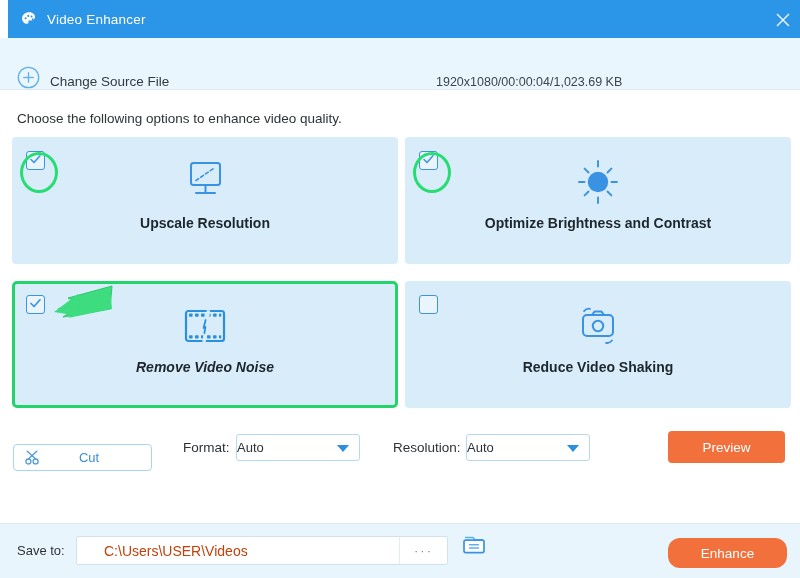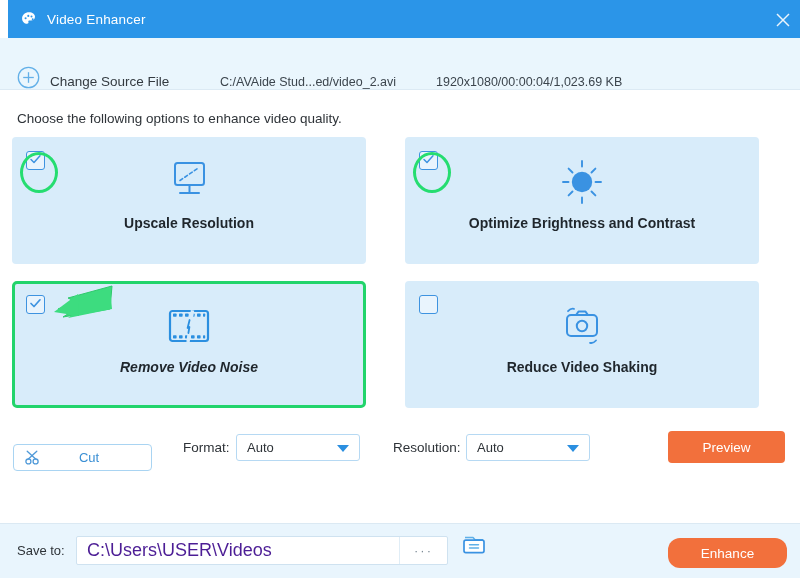--- a/index.html
+++ b/index.html
@@ -78,21 +78,21 @@
   }
   .instructions {
     position: absolute; left: 17px; top: 21px;
     font-size: 13.5px;
     color: #2e3338;
   }
 
   
   .card {
     position: absolute;
-    width: 354px; height: 127px;
+    width: 386px; height: 127px;
     background: #d8ecfa;
     border-radius: 4px;
   }
   .card.c1 { left: 12px;  top: 47px; }
   .card.c2 { left: 405px; top: 47px; }
   .card.c3 { left: 12px;  top: 191px; }
   .card.c4 { left: 405px; top: 191px; }
 
   .card.highlighted {
     border: 3px solid #22d46b;
@@ -183,21 +183,20 @@
     height: 27px;
     border: 1px solid #b6d9f3;
     border-radius: 3px;
     background: #ffffff;
     display: flex; align-items: center;
     cursor: pointer;
   }
   .sel-format     { left: 236px; width: 124px; }
   .sel-resolution { left: 466px; width: 124px; }
   .select-value {
-    margin-left: 10px;
     font-size: 13px; color: #2e3338;
   }
   .select-caret {
     position: absolute; right: 10px; top: 10px;
     width: 0; height: 0;
     border-left: 6px solid transparent;
     border-right: 6px solid transparent;
     border-top: 7px solid #2b8fe0;
   }
 
@@ -224,22 +223,22 @@
   }
   .path-field {
     position: absolute; left: 76px; top: 12px;
     width: 372px; height: 29px;
     background: #ffffff;
     border: 1px solid #cfe2f0;
     border-radius: 2px;
     display: flex; align-items: center;
   }
   .path-value {
-    margin-left: 10px;
-    font-size: 18px; color: #4c1d95;
+    margin-left: 27px;
+    font-size: 14px; color: #c2410c;
     white-space: nowrap; overflow: hidden;
   }
   .browse-btn {
     position: absolute; right: 0; top: 0;
     width: 48px; height: 27px;
     border-left: 1px solid #e0edf6;
     display: flex; align-items: center; justify-content: center;
     color: #7c8a95; font-size: 13px; letter-spacing: 2px;
     cursor: pointer;
   }
@@ -285,21 +284,20 @@
 
   <div class="sourcebar">
     <span class="plus-icon">
       <svg width="23" height="23" viewBox="0 0 23 23">
         <circle cx="11.5" cy="11.5" r="10.2" fill="none" stroke="#63b0e8" stroke-width="1.3"></circle>
         <line x1="11.5" y1="6.2" x2="11.5" y2="16.8" stroke="#63b0e8" stroke-width="1.3"></line>
         <line x1="6.2" y1="11.5" x2="16.8" y2="11.5" stroke="#63b0e8" stroke-width="1.3"></line>
       </svg>
     </span>
     <span class="change-src-label">Change Source File</span>
-    <span class="src-path">C:/AVAide Stud...ed/video_2.avi</span>
     <span class="src-meta">1920x1080/00:00:04/1,023.69 KB</span>
   </div>
 
   <div class="body-area">
 
     <div class="instructions">Choose the following options to enhance video quality.</div>
 
     <div class="card c1">
       <span class="card-check">
         <svg class="tick" viewBox="0 0 13 13">

